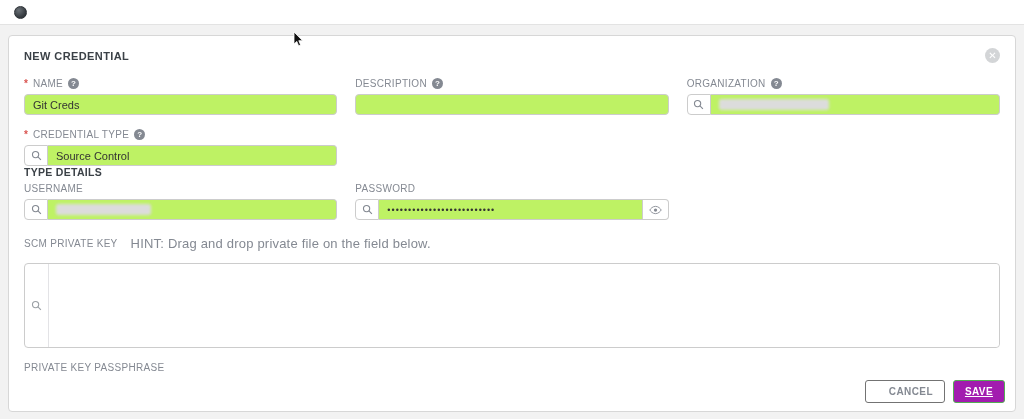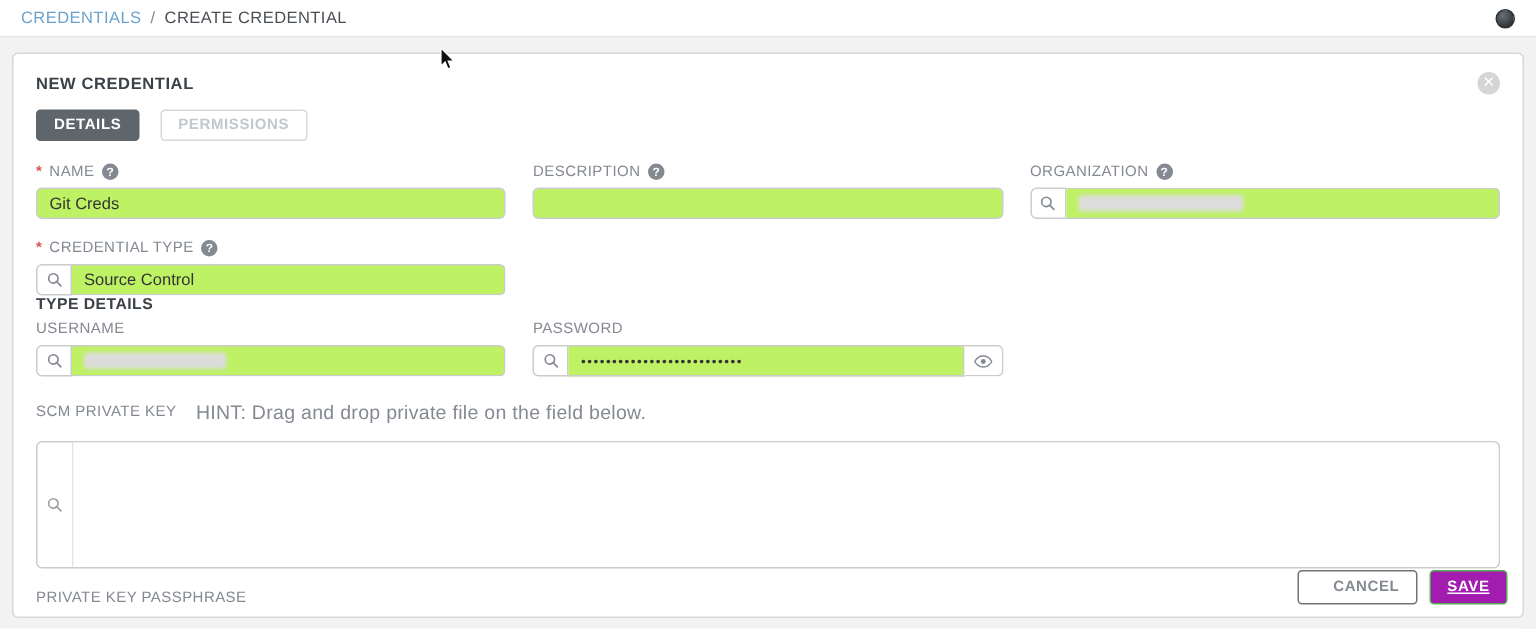--- a/index.html
+++ b/index.html
@@ -127,40 +127,31 @@
   .btn-cancel { background:#fff; border:1px solid #737373; color:#848992;padding-left:23px; }
   .btn-save { background:#a21caf; border:1px solid #54ad54; color:#fff;text-decoration:underline; }
   
   .mouse-cursor { position:absolute; left:293px; top:32px; pointer-events:none; z-index:50; }
   svg.icon { display:block; }
 </style>
 </head>
 <body>
 
 <div class="topbar">
-  <div class="breadcrumb">
-    <a>CREDENTIALS</a>
-    <span class="sep">/</span>
-    <span class="current">CREATE CREDENTIAL</span>
-  </div>
   <div class="avatar"></div>
 </div>
 
 <div class="page">
   <div class="card">
 
     <div class="card-header">
       <div class="card-title">NEW CREDENTIAL</div>
       <div class="close-btn">✕</div>
     </div>
 
-    <div class="tabs">
-      <div class="tab active">DETAILS</div>
-      <div class="tab disabled">PERMISSIONS</div>
-    </div>
 
     <div class="form-grid">
 
       <div>
         <div class="label-row">
           <span class="req">*</span>
           <span class="field-label">NAME</span>
           <span class="help-dot">?</span>
         </div>
         <input class="tinput" type="text" value="Git Creds" style="">

